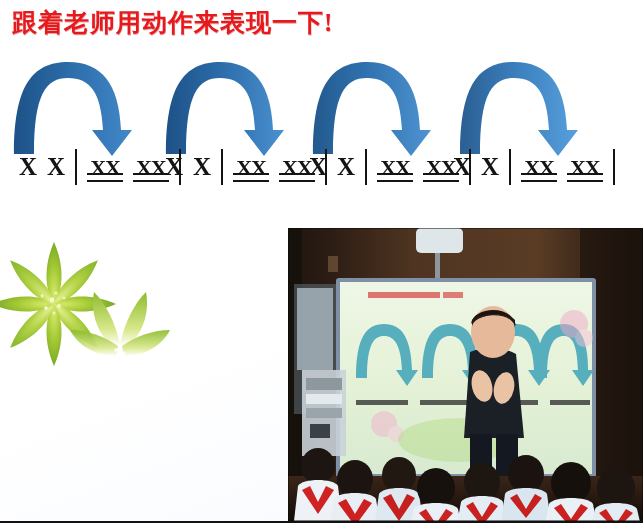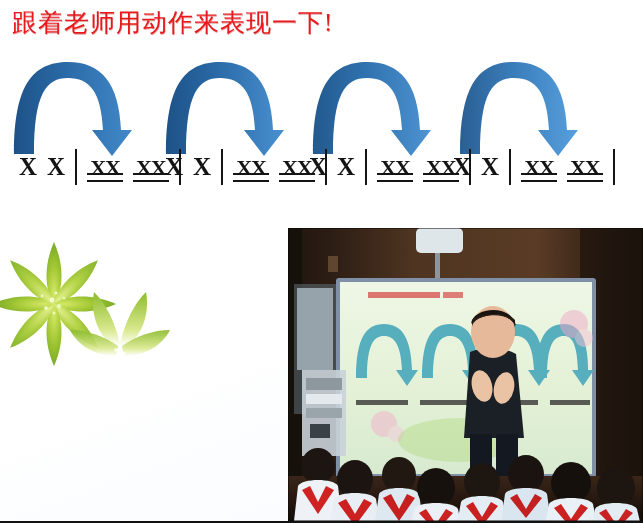--- a/index.html
+++ b/index.html
@@ -20,21 +20,21 @@
     box-sizing: border-box;
   }
 
   
   #title {
     position: absolute;
     left: 12px;
     top: 6px;
     font-family: "Liberation Serif", serif;
     font-size: 25px;
-    font-weight: normal;
+    font-weight: bold;
     color: #e8191c;
     letter-spacing: 1px;
     white-space: nowrap;
     text-shadow: 0.5px 0.5px 0 rgba(180,0,0,0.35);
   }
 
   
   #arrow-row {
     position: absolute;
     left: 0;

